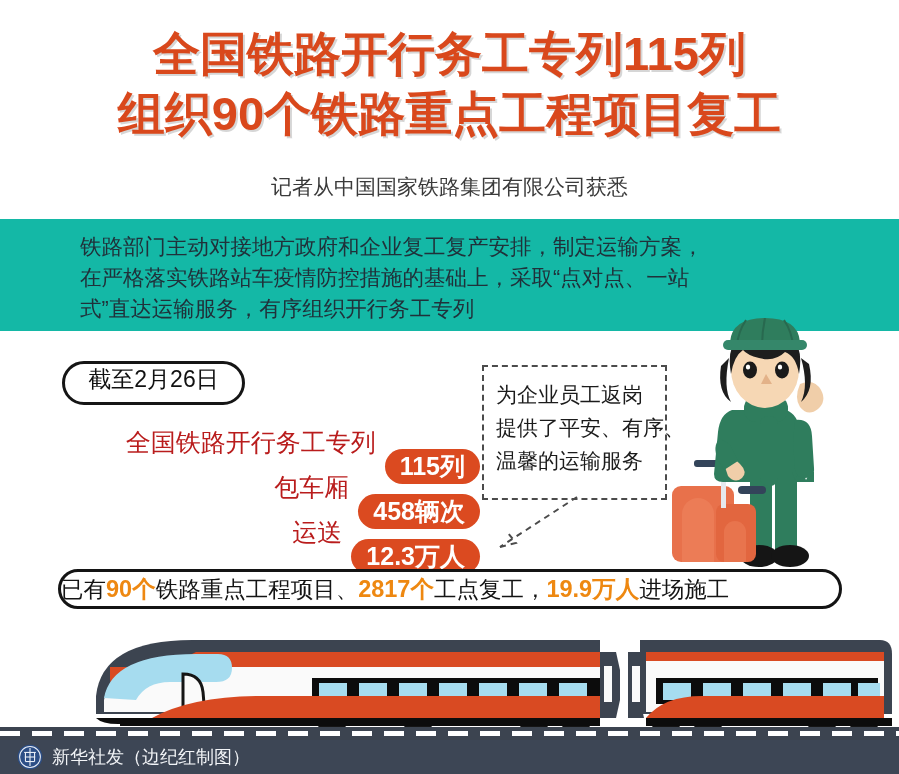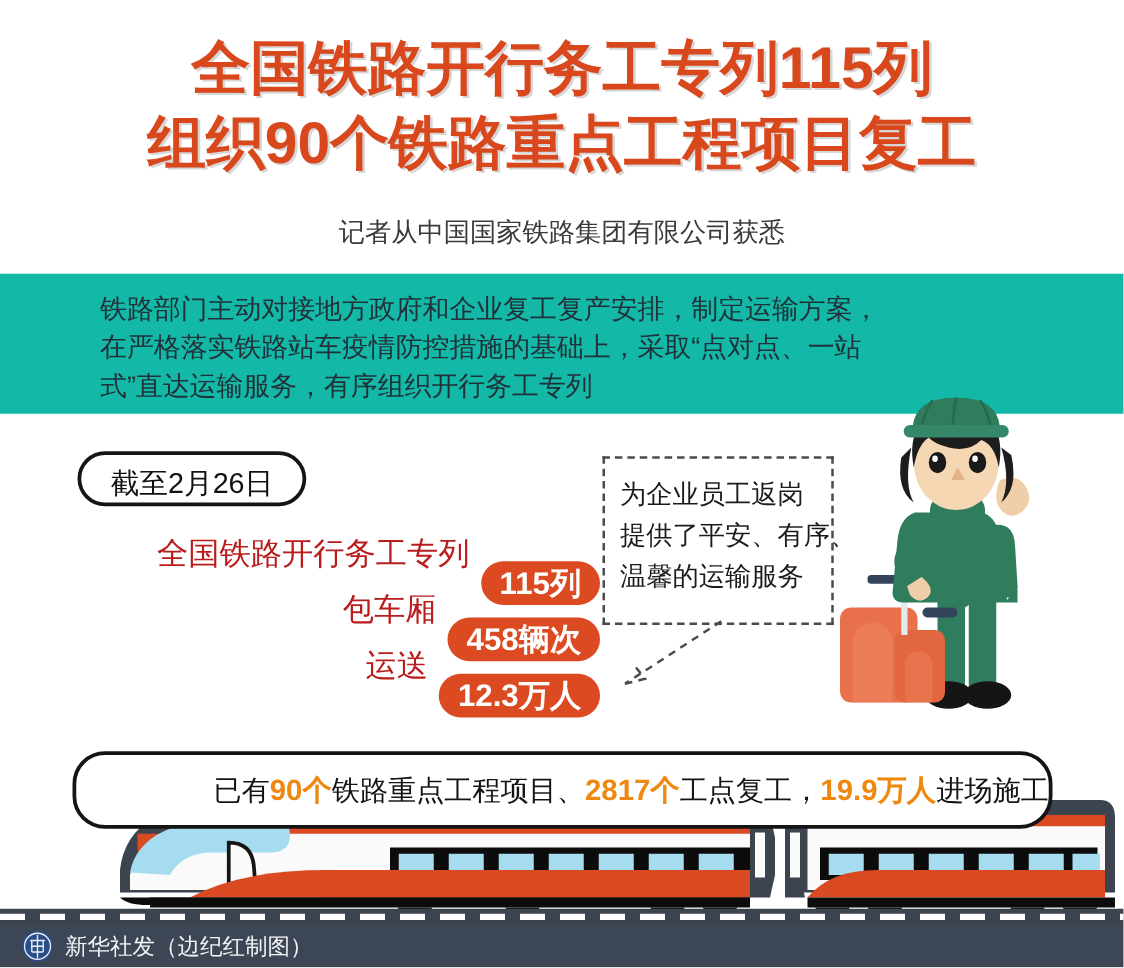--- a/index.html
+++ b/index.html
@@ -58,21 +58,21 @@
   .blue-band .para div { white-space: nowrap; }
 
   
   .date-pill {
     position: absolute;
     left: 62px; top: 361px;
     width: 183px; height: 44px;
     border: 3.5px solid #151515;
     border-radius: 24px;
     background: #ffffff;
-    display: flex; align-items: flex-end; justify-content: center;
+    display: flex; align-items: flex-start; justify-content: center;
   }
   .date-pill span {
     font-size: 23px; color: #111; white-space: nowrap;
   }
 
   
   .stats {
     position: absolute;
     left: 60px; top: 420px;
     width: 420px;
@@ -120,25 +120,25 @@
     text-align: left;
     font-family: Liberation Serif, serif;
   }
   .bubble .btext div { white-space: nowrap; }
   .bubble-tail { position: absolute; left: 482px; top: 495px; }
 
   
   .result-bar {
     position: absolute;
     left: 58px; top: 569px;
-    width: 784px; height: 62px;
+    width: 784px; height: 40px;
     border: 3.5px solid #141414;
     border-radius: 26px;
     background: #ffffff;
-    display: flex; align-items: center; justify-content: flex-end; margin-top: 32px;
+    display: flex; align-items: center; justify-content: flex-start;
   }
   .result-bar .rtext {
     font-size: 22.5px;
     color: #141414;
     white-space: nowrap;
   }
   .result-bar .hl {
     color: #EE8811;
     font-weight: bold;
     font-size: 23.5px;

